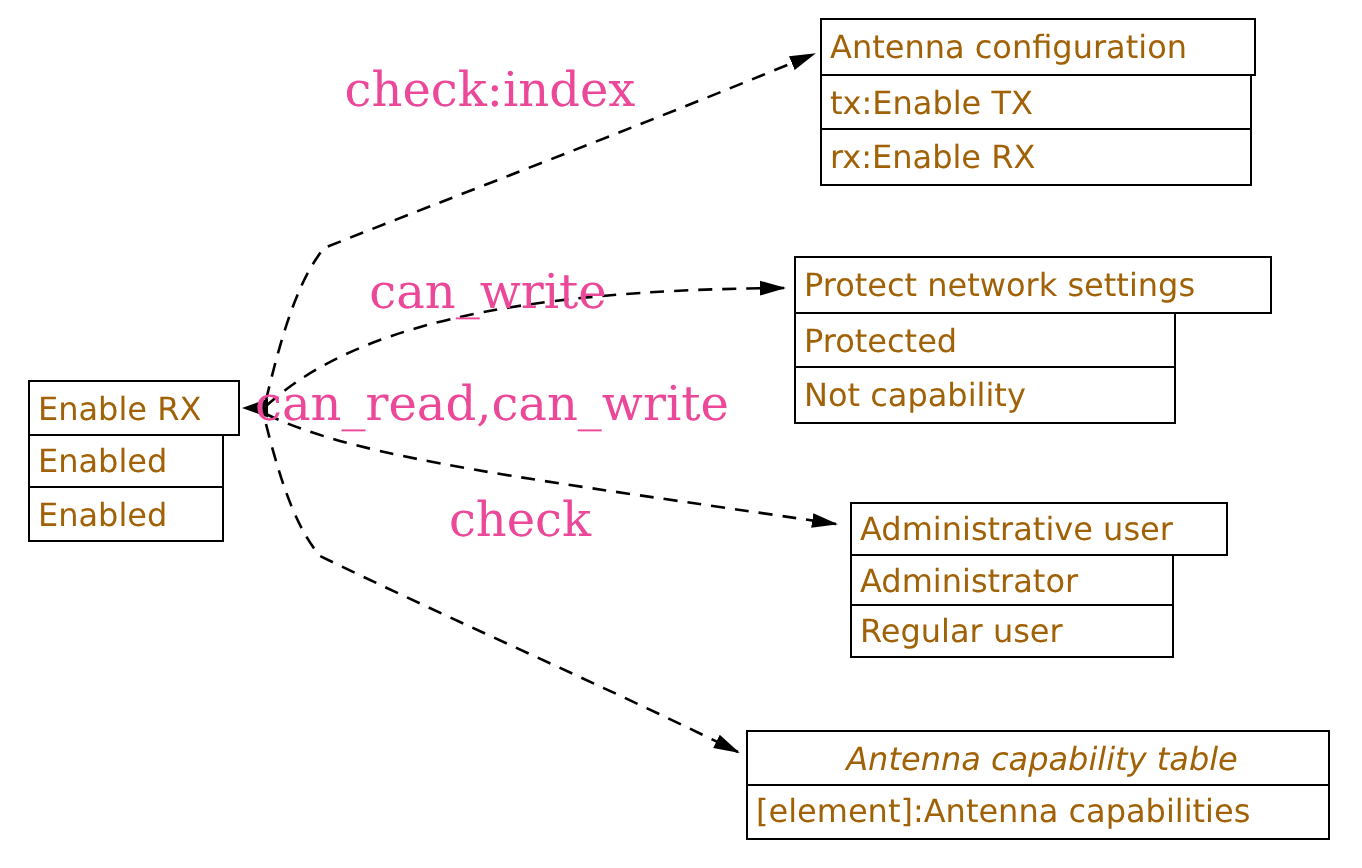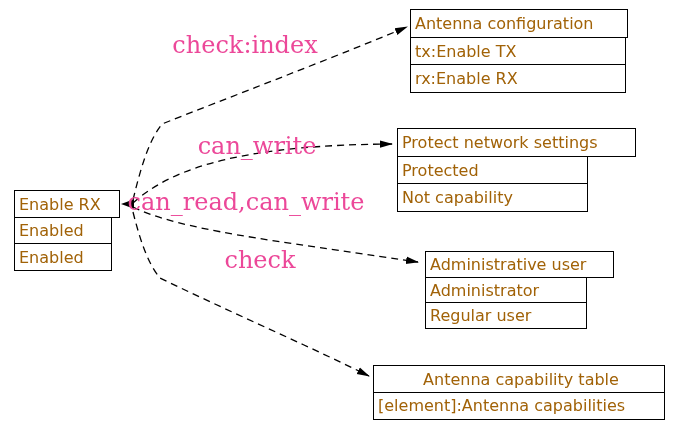--- a/index.html
+++ b/index.html
@@ -20,21 +20,21 @@
     background:#ffffff;
     color:#a16207;
     font-size:16px;
     display:flex;
     align-items:center;
     padding-left:4px;
     white-space:nowrap;
     overflow:visible;
   }
   .cell + .cell{margin-top:-1.5px;}
-  .cell.centered{justify-content:center;padding-left:4px;}
+  .cell.centered{justify-content:center;padding-left:4px;font-style:italic;}
   .edge-label{
     position:absolute;
     transform:translate(-50%,-50%);
     font-family:"DejaVu Serif", serif;
     font-size:24px;
     color:#ec4899;
     white-space:nowrap;
     text-align:center;
   }
 </style>
@@ -79,17 +79,17 @@
     <div class="cell" style="width:162px;height:27px">Administrator</div>
     <div class="cell" style="width:162px;height:27px">Regular user</div>
   </div>
 
   <div class="node" style="left:373px;top:365px">
     <div class="cell centered" style="width:292px;height:28px">Antenna capability table</div>
     <div class="cell" style="width:292px;height:28px">[element]:Antenna capabilities</div>
   </div>
 
   <div class="edge-label" style="left:245px;top:45px">check:index</div>
-  <div class="edge-label" style="left:257px;top:146px">can_write</div>
+  <div class="edge-label" style="left:244px;top:146px">can_write</div>
   <div class="edge-label" style="left:246px;top:202px">can_read,can_write</div>
   <div class="edge-label" style="left:260px;top:260px">check</div>
 
 </div>
 
 </body></html>

